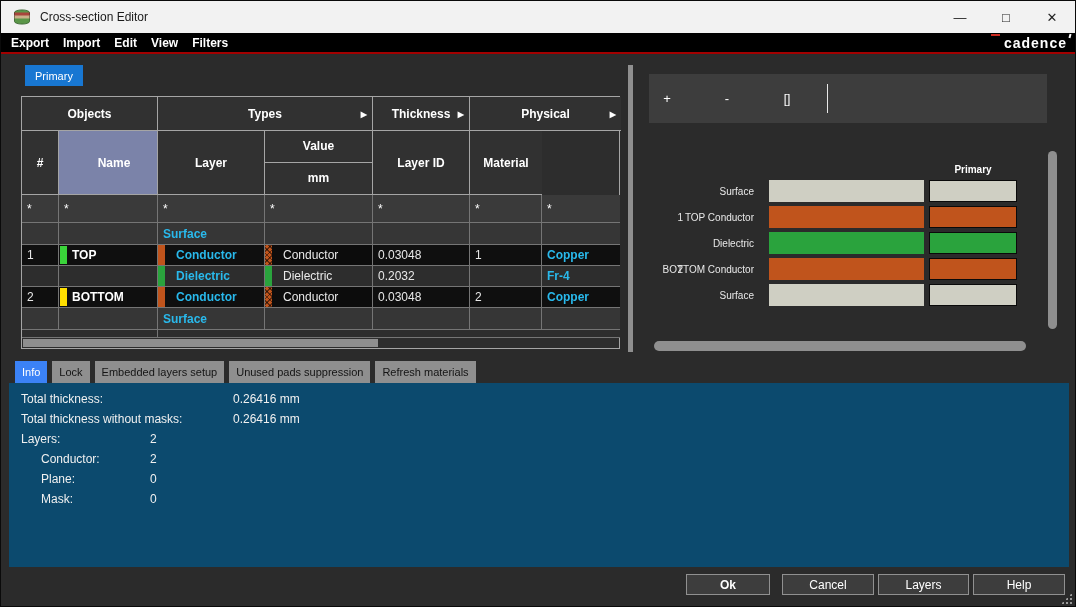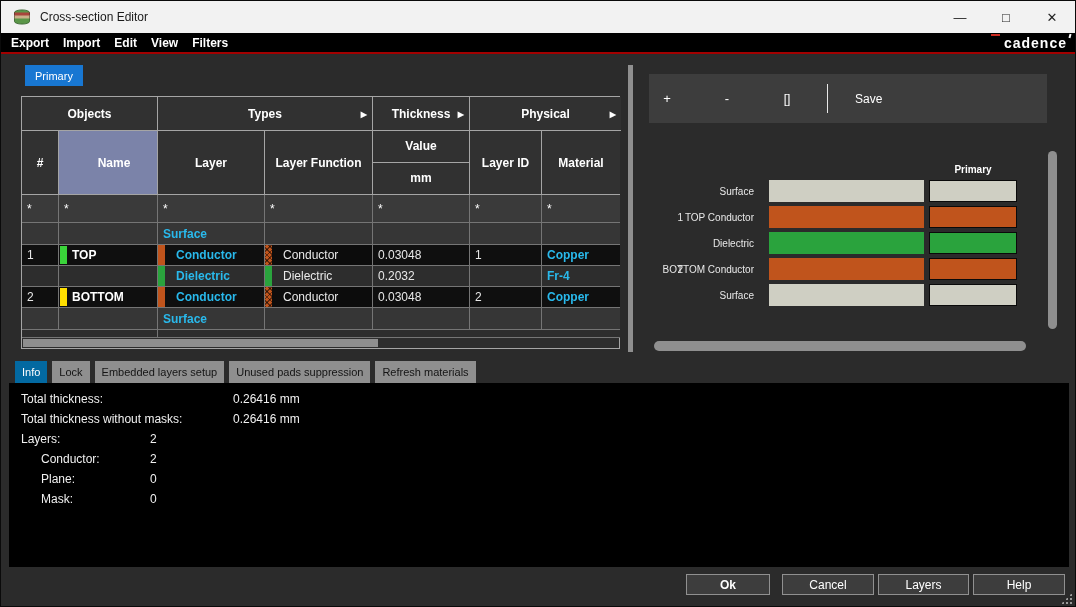--- a/index.html
+++ b/index.html
@@ -77,22 +77,22 @@
   .stk-bar { position:absolute; height:22px; }
   .stk-bar.main { left:768px; width:155px; }
   .stk-bar.prim { left:928px; width:88px; border:1px solid #0a0a0a; }
   .su { background:#cfcfc3; } .co { background:#c0541c; } .di { background:#2aa33d; }
   .stk-vscroll { position:absolute; left:1047px; top:150px; width:9px; height:178px; background:#8f8f8f; border-radius:5px; }
   .stk-hscroll { position:absolute; left:653px; top:340px; width:372px; height:10px; background:#8f8f8f; border-radius:5px; }
 
   
   .btabs { position:absolute; left:14px; top:360px; display:flex; gap:5px; }
   .btab { height:22px; padding:0 7px; display:flex; align-items:center; font-size:11px; background:#8f8f8f; color:#141414; }
-  .btab.active { background:#0369a1; color:#fff; }
-  .info-panel { position:absolute; left:8px; top:382px; width:1060px; height:184px; background:#000000; }
+  .btab.active { background:#3b82f6; color:#fff; }
+  .info-panel { position:absolute; left:8px; top:382px; width:1060px; height:184px; background:#0c4a6e; }
   .if-row { position:absolute; height:16px; display:flex; align-items:center; color:#f0f0f0; font-size:12px; }
   .if-label { white-space:nowrap; }
   .if-val { position:absolute; white-space:nowrap; }
 
   
   .f-btn { position:absolute; top:573px; height:21px; background:#3d3d3d; border:1px solid #909090; color:#fff; font-size:12px; display:flex; align-items:center; justify-content:center; }
   .grip { position:absolute; right:3px; bottom:2px; width:11px; height:11px;
     background-image:radial-gradient(circle, #9a9a9a 1px, transparent 1.2px);
     background-size:4px 4px; clip-path:polygon(100% 0, 100% 100%, 0 100%); }
 </style>
@@ -149,21 +149,20 @@
       <div class="c" style="border-right:none;">
           <span>Physical</span>
           <span class="arrow">▶</span>
         </div>
     </div>
 
     <div class="trow sub hd">
       <div class="c">#</div>
       <div class="c name-hl">Name</div>
       <div class="c">Layer</div>
-      <div class="c">Layer Function</div>
       <div class="c thick-split">
         <div class="half">Value</div>
         <div class="half">mm</div>
       </div>
       <div class="c">Layer ID</div>
       <div class="c" style="border-right:none;">Material</div>
     </div>
 
     <div class="trow frow">
       <div class="c">*</div>
@@ -282,21 +281,20 @@
       <div class="thumb"></div>
     </div>
   </div>
   <div class="tbl-vscroll"></div>
 
   <div class="toolbar"></div>
   <div class="tb-btn tb-add" style="position:absolute; top:73px; color:#fff; font-size:13px;">+</div>
   <div class="tb-btn tb-del" style="position:absolute; top:73px; color:#fff; font-size:13px;">-</div>
   <div class="tb-btn tb-brk" style="position:absolute; top:73px; color:#fff; font-size:12px;">[]</div>
   <div class="tb-div"></div>
-  <div class="tb-save">Save</div>
 
   <div class="stk-col-hd">Primary</div>
 
   <div class="stk-label" style="top:179px;">
       <span class="num"></span>
       <span class="nm">Surface</span>
     </div>
   <div class="stk-bar main su" style="top:179px;"></div>
   <div class="stk-bar prim su" style="top:179px;"></div>
 

